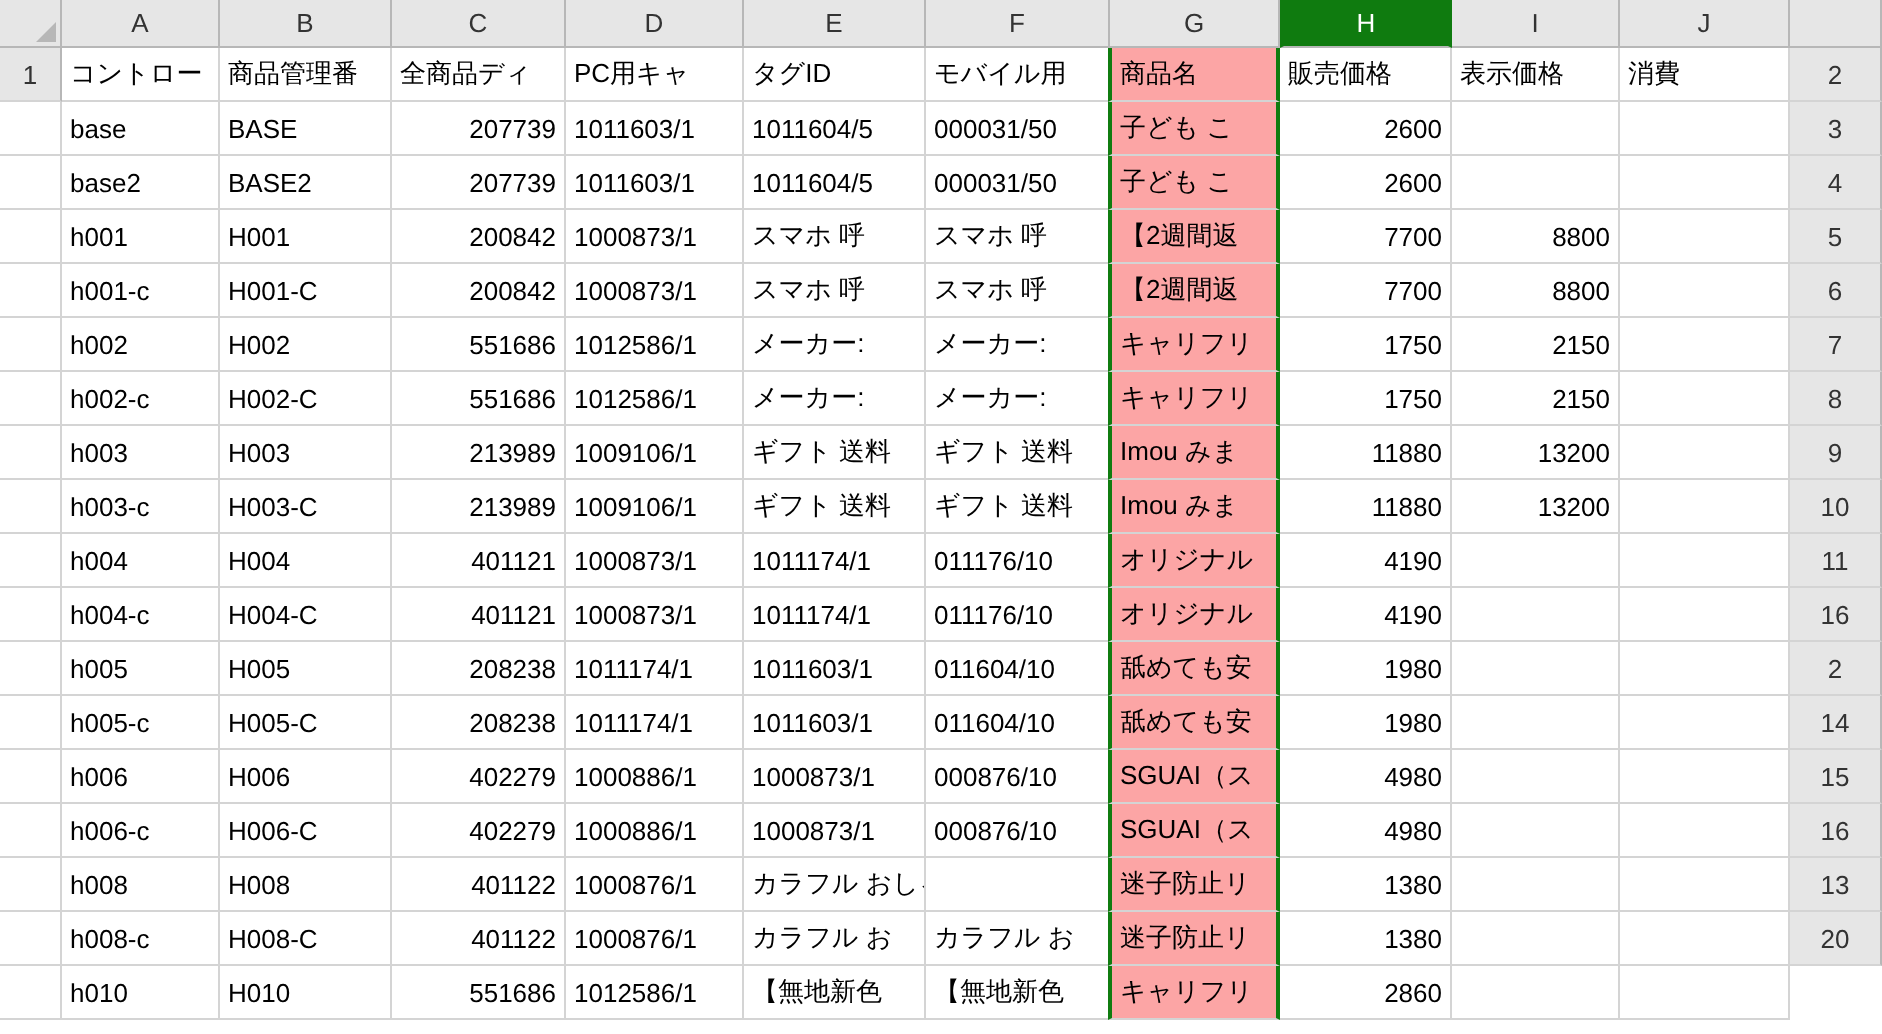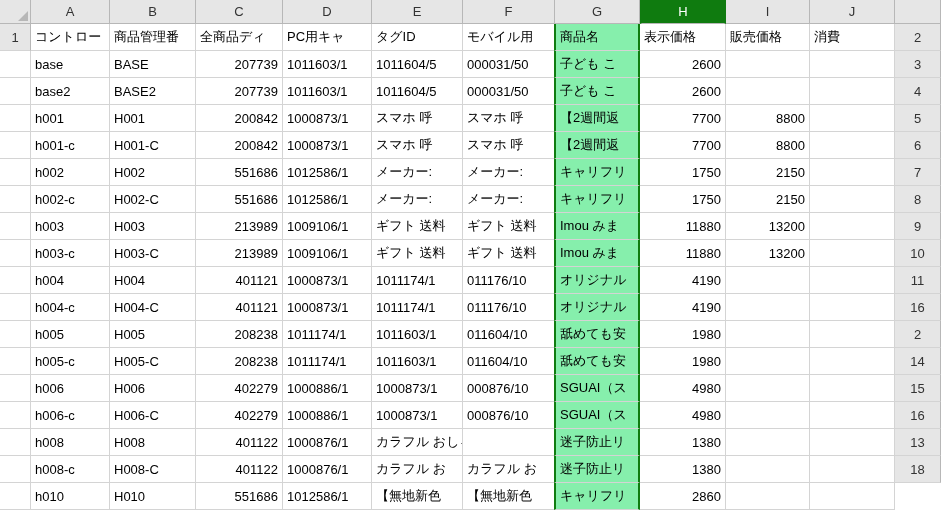--- a/index.html
+++ b/index.html
@@ -63,21 +63,21 @@
   height: 27px;
   padding: 0 4px;
   white-space: nowrap;
   overflow: hidden;
   display: flex;
   align-items: center;
   background: #fff;
 }
 .cell.num { justify-content: flex-end; }
 .cell.selcol {
-  background: #86efac;
+  background: #fca5a5;
   border-left: 2px solid #107c10;
   border-right: 2px solid #107c10;
   margin-left: -1px;
 }
 .col-head.selected {
   border-left: 2px solid #0f7b0f;
   border-right: 2px solid #0f7b0f;
 }
 </style>
 </head>
@@ -97,22 +97,22 @@
     <div class="col-head">J</div>
     <div class="col-head"></div>
     <div class="row-head">1</div>
     <div class="cell">コントロー</div>
     <div class="cell">商品管理番</div>
     <div class="cell">全商品ディ</div>
     <div class="cell">PC用キャ</div>
     <div class="cell">タグID</div>
     <div class="cell">モバイル用</div>
     <div class="cell selcol">商品名</div>
+    <div class="cell">販売価格</div>
     <div class="cell">表示価格</div>
-    <div class="cell">販売価格</div>
     <div class="cell">消費</div>
     <div class="row-head">2</div>
     <div class="cell"></div>
     <div class="cell">base</div>
     <div class="cell">BASE</div>
     <div class="cell num">207739</div>
     <div class="cell">1011603/1</div>
     <div class="cell">1011604/5</div>
     <div class="cell">000031/50</div>
     <div class="cell selcol">子ども こ</div>
@@ -292,21 +292,21 @@
     <div class="cell">h008-c</div>
     <div class="cell">H008-C</div>
     <div class="cell num">401122</div>
     <div class="cell">1000876/1</div>
     <div class="cell">カラフル お</div>
     <div class="cell">カラフル お</div>
     <div class="cell selcol">迷子防止リ</div>
     <div class="cell num">1380</div>
     <div class="cell num"></div>
     <div class="cell"></div>
-    <div class="row-head">18</div>
+    <div class="row-head">20</div>
     <div class="cell"></div>
     <div class="cell">h010</div>
     <div class="cell">H010</div>
     <div class="cell num">551686</div>
     <div class="cell">1012586/1</div>
     <div class="cell">【無地新色</div>
     <div class="cell">【無地新色</div>
     <div class="cell selcol">キャリフリ</div>
     <div class="cell num">2860</div>
     <div class="cell num"></div>

